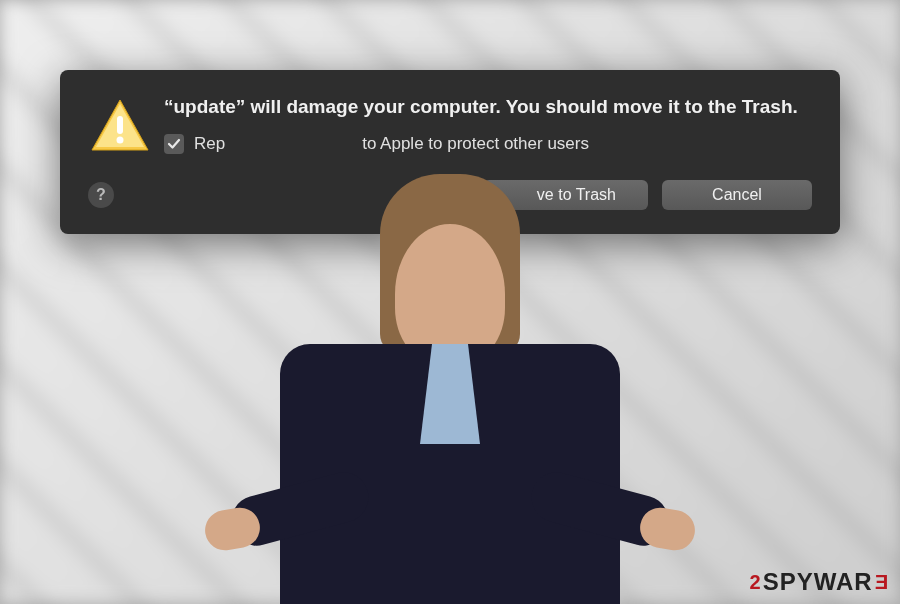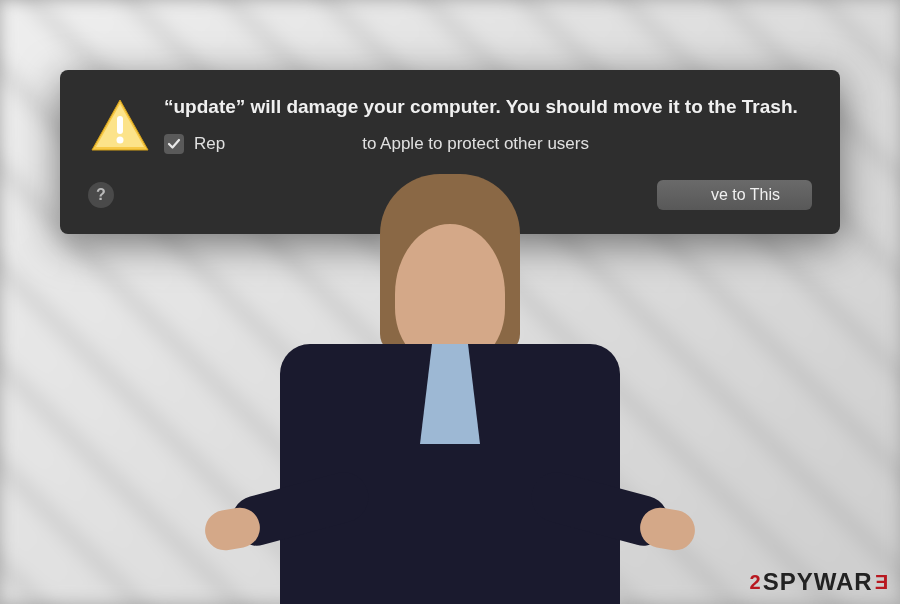--- a/index.html
+++ b/index.html
@@ -307,22 +307,23 @@
       </div>
       <span class="checkbox-label">
         <span>Rep</span>
         <span style="visibility:hidden;">xxxxxxxxxxxxxxx</span>
         <span>to Apple to protect other users</span>
       </span>
     </div>
 
     <div class="button-row">
       <button class="btn">
-        <span style="visibility:hidden;">Mo</span><span>ve to This</span>
+        <span style="visibility:hidden;">Mo</span><span>ve to Trash</span>
       </button>
+      <button class="btn">Cancel</button>
     </div>
   </div>
 
   <div class="help-btn">?</div>
 </div>
 
 <div class="person-placeholder">
   <div class="person-hair"></div>
   <div class="person-head"></div>
   <div class="person-body"></div>

